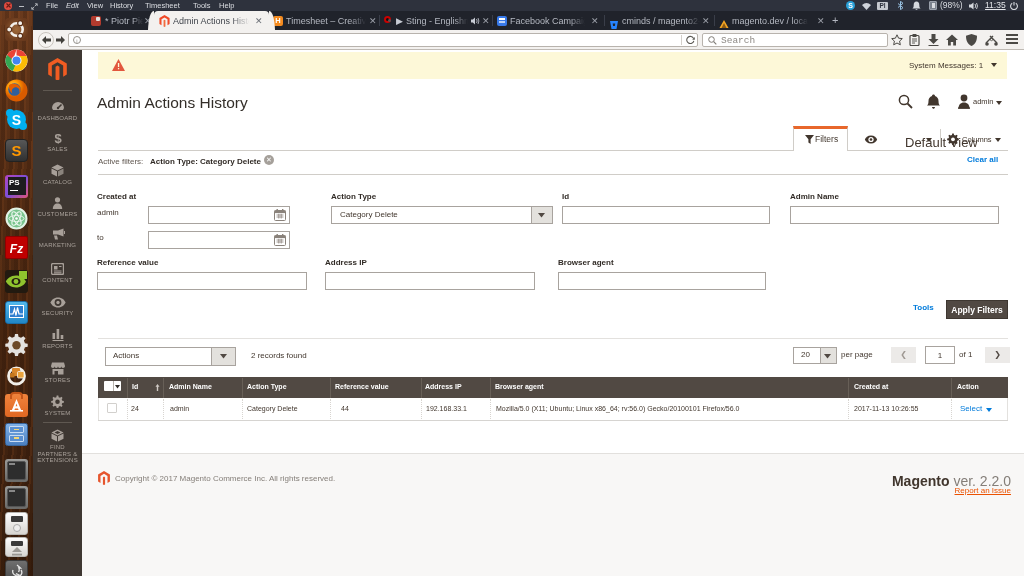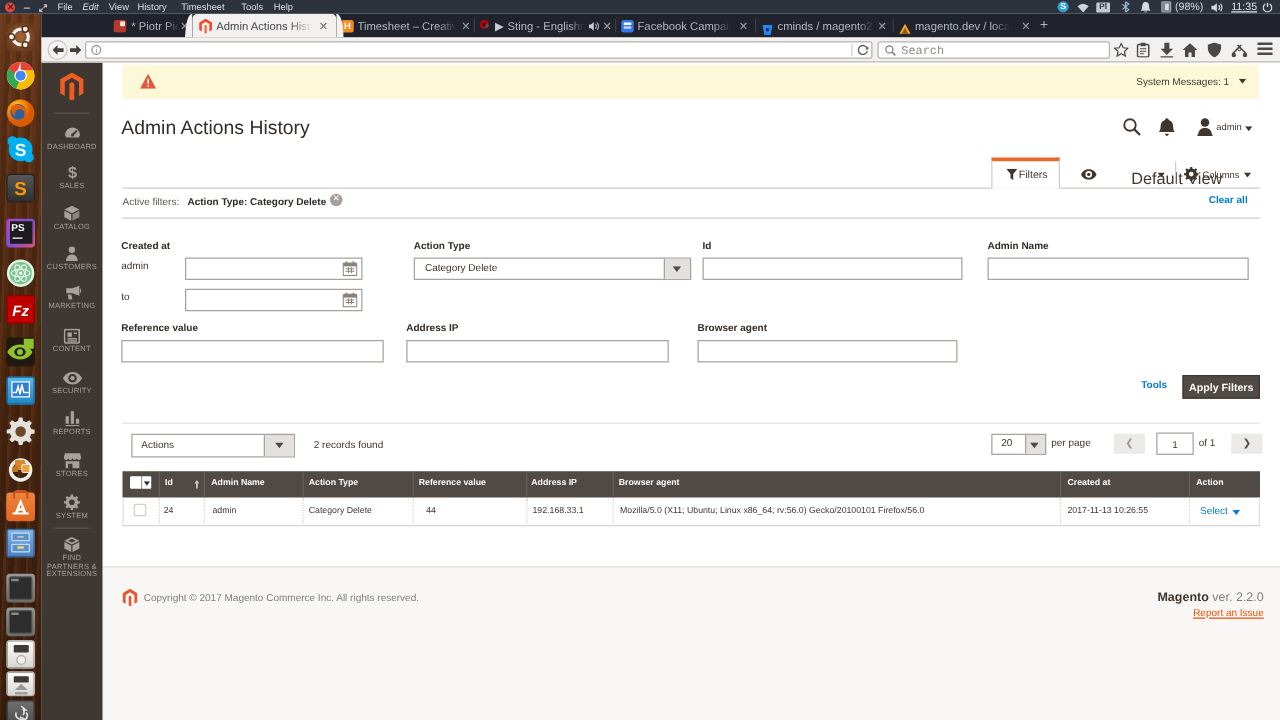--- a/index.html
+++ b/index.html
@@ -662,17 +662,17 @@
   <div class="vsep" style="left:408px;"></div>
   <div class="vsep" style="left:765.5px;"></div>
   <div class="vsep" style="left:869px;"></div>
 
   <div class="c" style="left:0;top:403px;width:942px;height:123px;background:#f8f7f6;border-top:1px solid #e2e0dd;"></div>
   <svg class="c" style="left:16px;top:421px;" width="12" height="14" viewBox="0 0 22 26">
         <path fill="#e6552d" d="M11 0 L22 6.5 V19.5 L17.5 22.1 V9.1 L11 5.3 L4.5 9.1 V22.1 L0 19.5 V6.5 Z"></path>
         <path fill="#e6552d" d="M9 24.9 V11.5 L11 10.3 L13 11.5 V24.9 L11 26 Z"></path>
       </svg>
   <div class="c" style="left:33px;top:424px;font-size:8px;color:#847e78;">Copyright © 2017 Magento Commerce Inc. All rights reserved.</div>
-  <div class="c" style="left:770px;top:423px;width:159px;text-align:right;font-size:10px;color:#847e78;"><b style="color:#41362d;">Magento</b> ver. 2.2.0</div>
+  <div class="c" style="left:770px;top:423px;width:159px;text-align:right;font-size:14px;color:#847e78;"><b style="color:#41362d;">Magento</b> ver. 2.2.0</div>
   <div class="c" style="left:770px;top:436px;width:159px;text-align:right;font-size:8px;"><span style="color:#eb5202;text-decoration:underline;">Report an Issue</span></div>
 </div>
 
 </div>
 
 </body></html>

